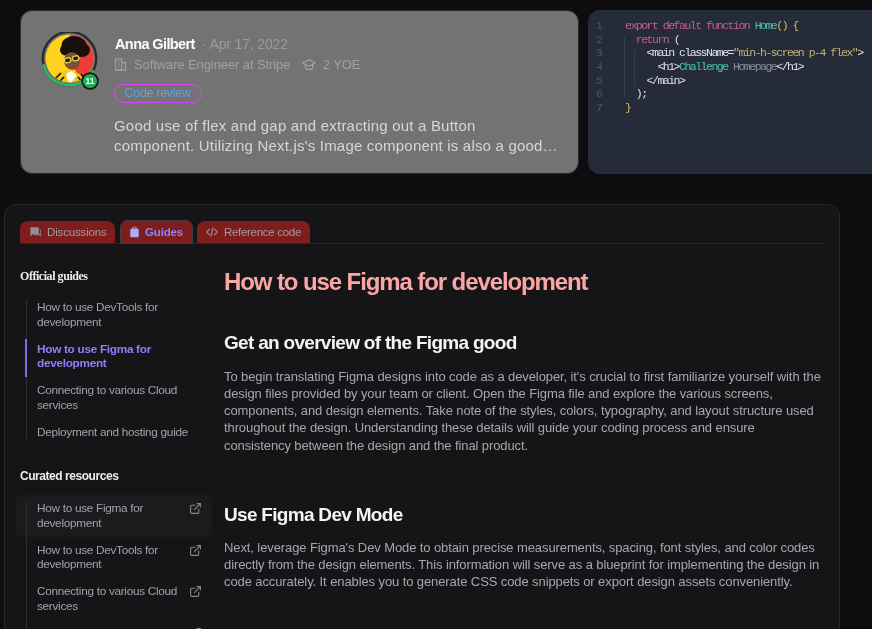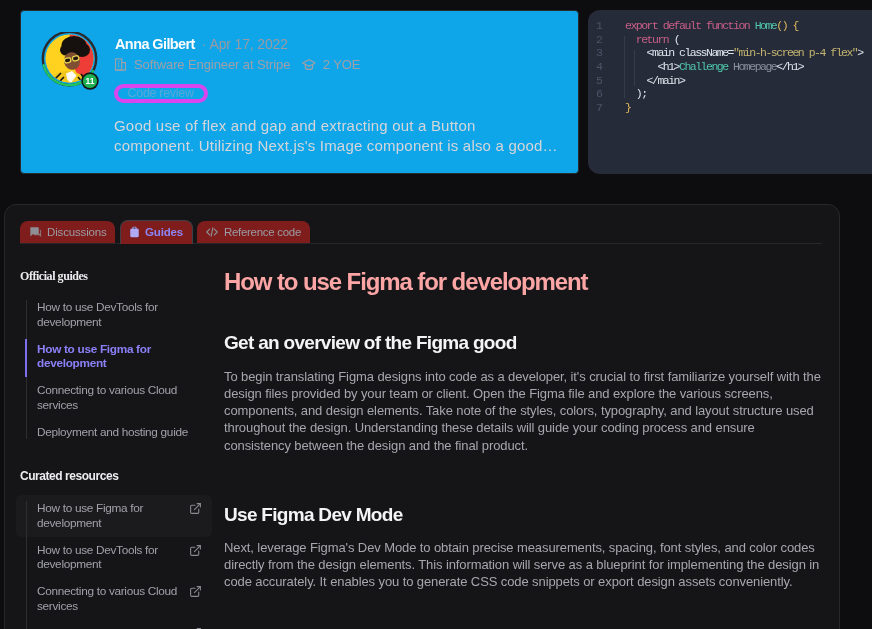--- a/index.html
+++ b/index.html
@@ -2,21 +2,21 @@
 <html><head>
 <meta charset="utf-8">
 <style>
   * { margin:0; padding:0; box-sizing:border-box; }
   html,body { width:872px; height:629px; overflow:hidden; background:#0d0d0f;
     font-family:"Liberation Sans", sans-serif; position:relative; }
   .abs { position:absolute; }
 
   
   .topcard { left:20px; top:10px; width:559px; height:164px;
-    background:#0ea5e9; border:1px solid #2a2a2d; border-radius:4px; }
+    background:#737373; border:1px solid #2a2a2d; border-radius:12px; }
 
   
   .codecard { left:588px; top:10px; width:340px; height:164px;
     background:#262b39; border-radius:12px; }
   .code { font-family:"Liberation Mono", monospace;
     font-size:11.5px; letter-spacing:-1.5px; line-height:13.6px;
     position:absolute; top:9.3px; left:0; white-space:pre; }
   .lnum { position:absolute; top:9.3px; left:0px; width:15px; text-align:right;
     font-family:"Liberation Mono", monospace; font-size:11.5px;
     letter-spacing:0px; line-height:13.6px; color:#4d5468; white-space:pre; }
@@ -54,21 +54,21 @@
   .para { position:absolute; left:224px; color:#a6a6ae; font-size:13px;
     line-height:17.3px; letter-spacing:-0.1px; white-space:nowrap; }
 
   
   .name { position:absolute; left:115px; top:36px; font-size:14.5px; letter-spacing:-0.6px; font-weight:bold; color:#fcfcfc; }
   .date { position:absolute; left:202px; top:36px; font-size:14px; letter-spacing:-0.15px; color:#9a9aa2; }
   .meta { position:absolute; left:113px; top:56px; display:flex; align-items:center; gap:6px;
     font-size:13px; letter-spacing:-0.1px; color:#a0a0a8; }
   .pill { position:absolute; left:113.5px; top:84px; height:18.5px; padding:0 10px;
     display:flex; align-items:center; font-size:12.5px; letter-spacing:-0.3px; color:#58a8d8;
-    border:4px solid #d946ef; border-radius:10px; }
+    border:1px solid #d946ef; border-radius:10px; }
   .review { position:absolute; left:114px; top:116px; font-size:15px; line-height:20px;
     color:#d6d6da; letter-spacing:0.2px; }
 </style>
 </head>
 <body>
 
 <div class="abs topcard">
 
   <svg class="abs" style="left:20px; top:21px;" width="60" height="60" viewBox="0 0 60 60">
     <defs>

